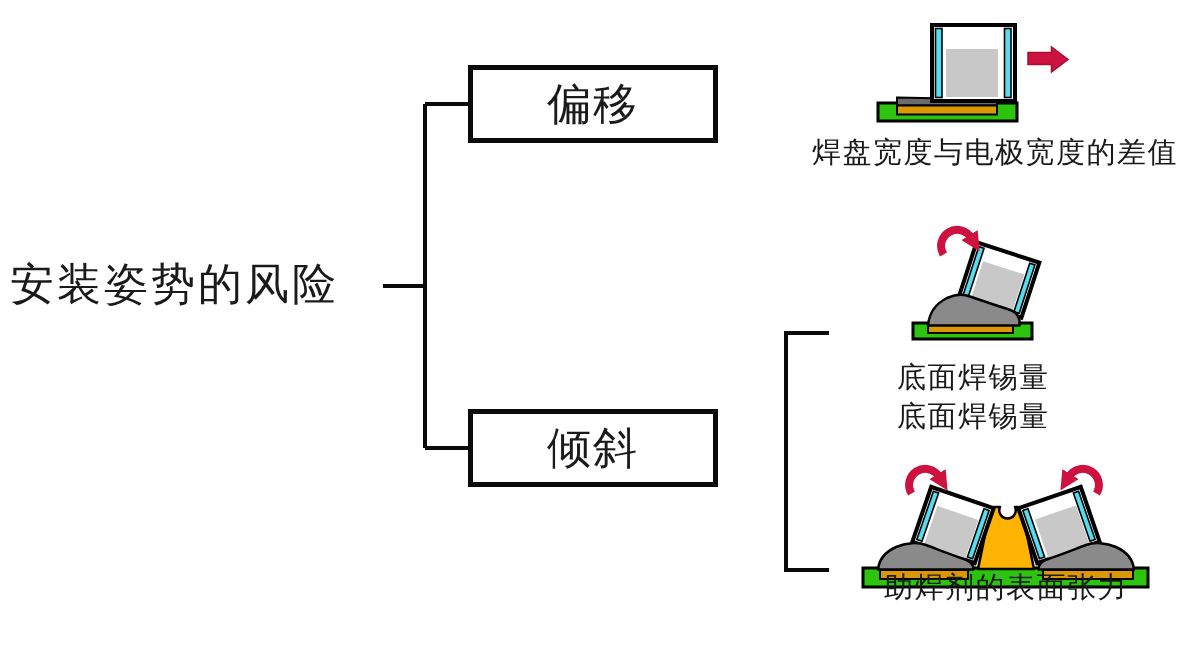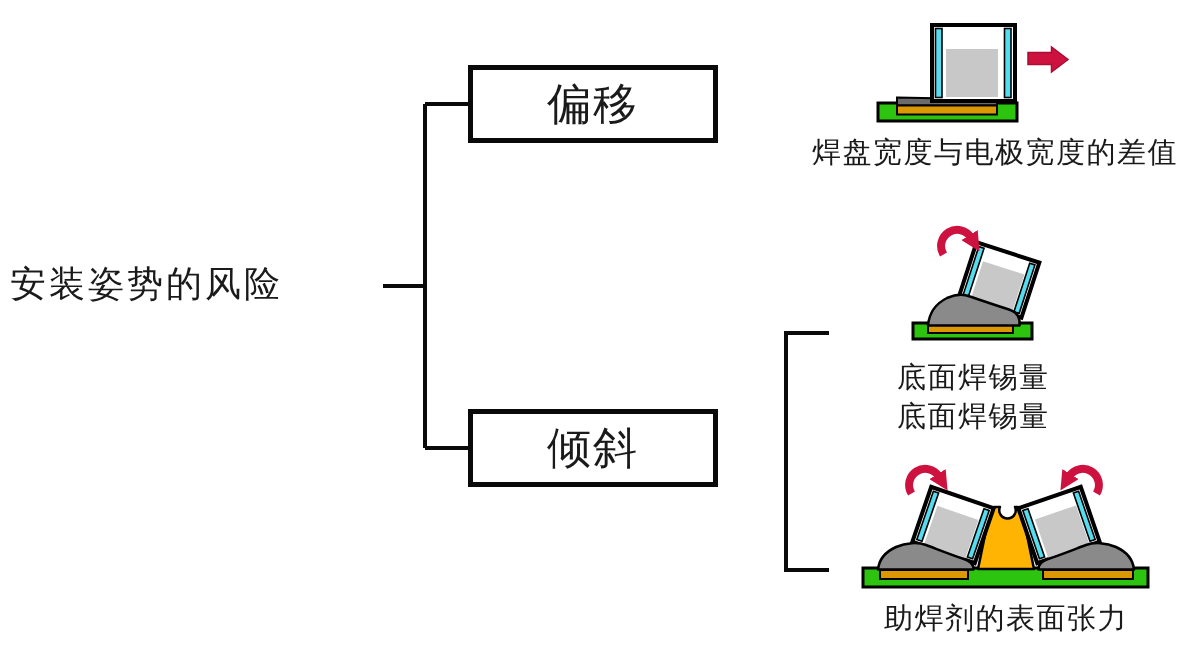--- a/index.html
+++ b/index.html
@@ -2,21 +2,21 @@
 <html style="--accent-red: #CE1240; --accent-red-dark: #A80D33; --board-green: #2CC40E; --pad-orange: #DB9803; --flux-yellow: #FFB404; --electrode-cyan: #55DCEE; --chip-body-grey: #C8C8C8; --solder-grey: #8A8A8A; --solder-dark-grey: #6B6B6B; --line-black: #0A0A0A; --text-black: #1A1A1A;"><head>
 <meta charset="utf-8">
 <style>
   html,body{margin:0;padding:0;background:#fff;}
   .page{
     position:relative;width:1200px;height:660px;background:#ffffff;overflow:hidden;
     font-family:"Liberation Sans","DejaVu Sans",sans-serif;color:var(--text-black,#1a1a1a);
   }
   .abs{position:absolute;}
   .root-label{
-    left:10px;top:256px;font-size:36px;letter-spacing:3px;line-height:56px;
+    left:10px;top:256px;font-size:44px;letter-spacing:3px;line-height:56px;
     font-weight:500;color:var(--text-black);white-space:nowrap;
   }
   .node-box{
     left:468px;width:250px;height:78px;box-sizing:border-box;
     border:5px solid var(--line-black);background:#fff;
     display:flex;align-items:center;justify-content:center;
     font-size:44px;letter-spacing:2px;font-weight:500;color:var(--text-black);
   }
   .connectors{left:0;top:0;pointer-events:none;}
   .caption{font-size:29px;letter-spacing:1.5px;line-height:34px;color:var(--text-black);white-space:nowrap;text-align:right;}
@@ -113,15 +113,15 @@
     <rect class="f-orange ol2" x="24" y="108" width="88" height="9"></rect>
     <rect class="f-orange ol2" x="187" y="108" width="90" height="9"></rect>
     <path class="f-yellow ol25" d="M122,107 L134,49 Q135,45 138.5,45 L144,45 A8.2,8.2 0 1 0 159,45 L161.5,45 Q165,45 166,49 L178,107 Z"></path>
     <use href="#chipC" transform="translate(97,63) rotate(19)"></use>
     <use href="#chipC" transform="translate(203,63) rotate(-19)"></use>
     <use href="#blobC"></use>
     <use href="#blobC" transform="translate(300,0) scale(-1,1)"></use>
     <use href="#arcC" transform="translate(70,24)"></use>
     <use href="#arcC" transform="translate(226,24) scale(-1,1)"></use>
   </svg>
-  <div class="abs caption center" style="left:856px;top:601px;width:300px;">助焊剂的表面张力</div>
+  <div class="abs caption center" style="left:856px;top:570px;width:300px;">助焊剂的表面张力</div>
 
 </div>
 
 </body></html>

